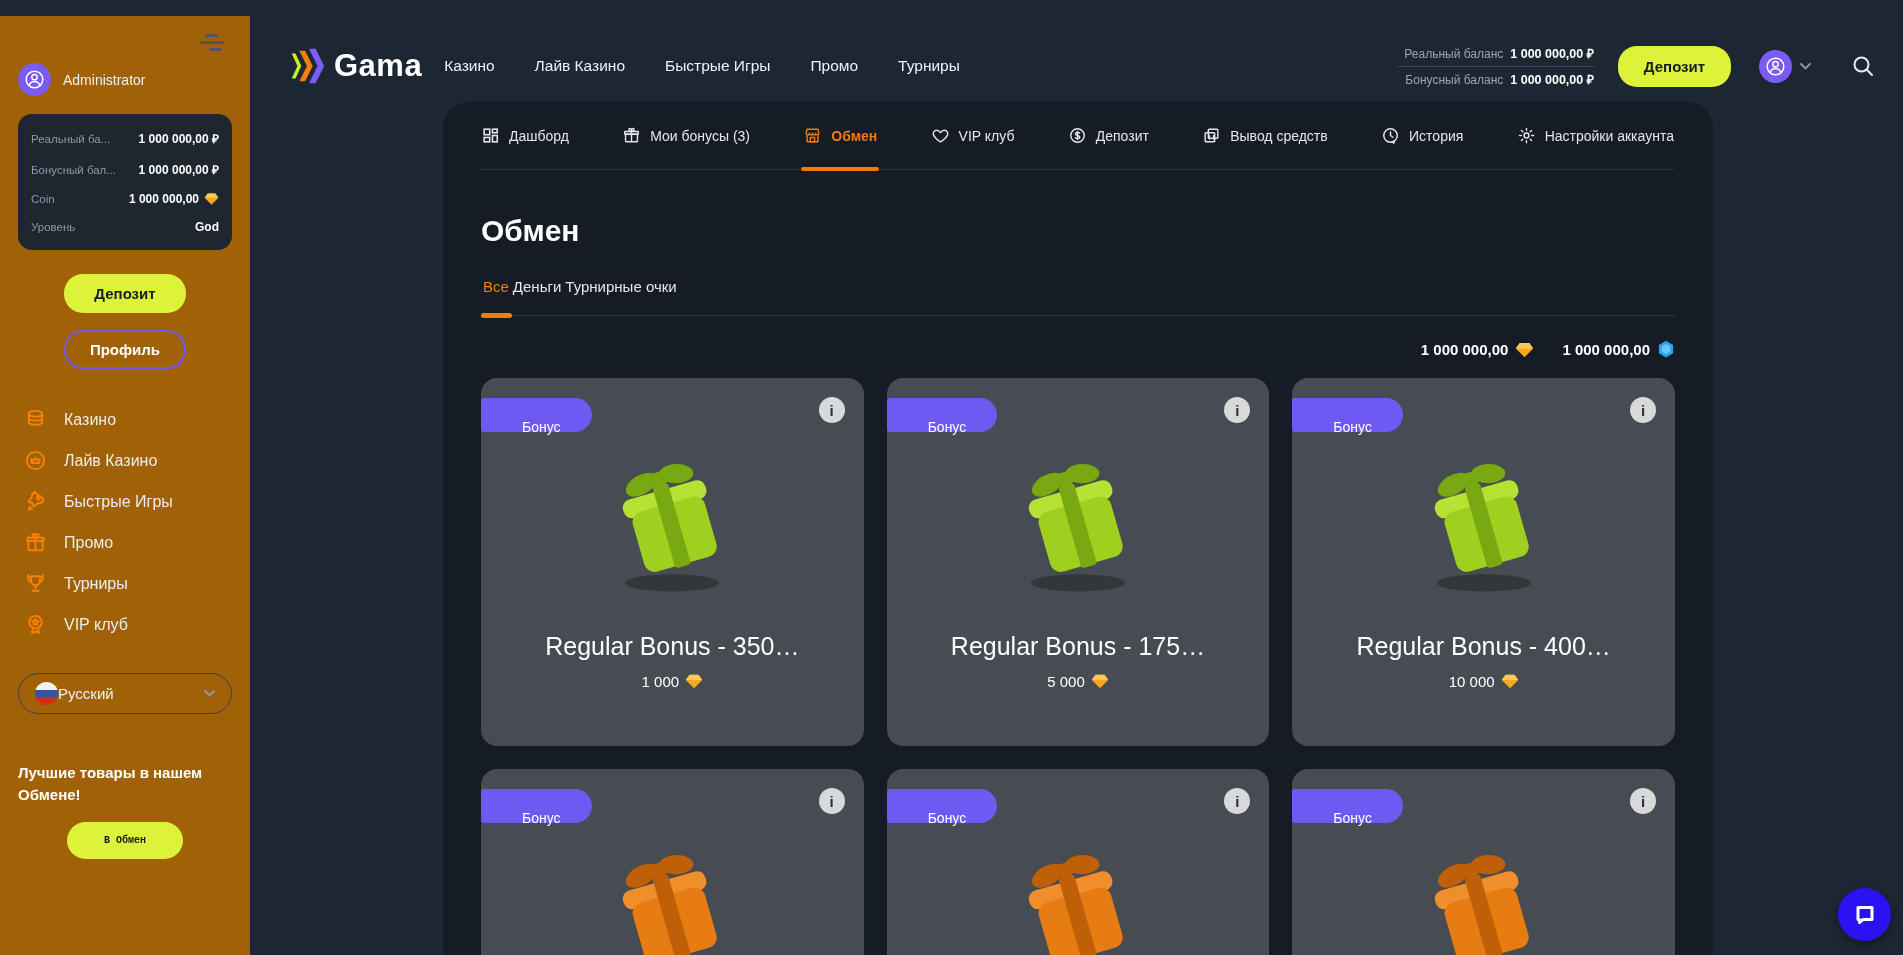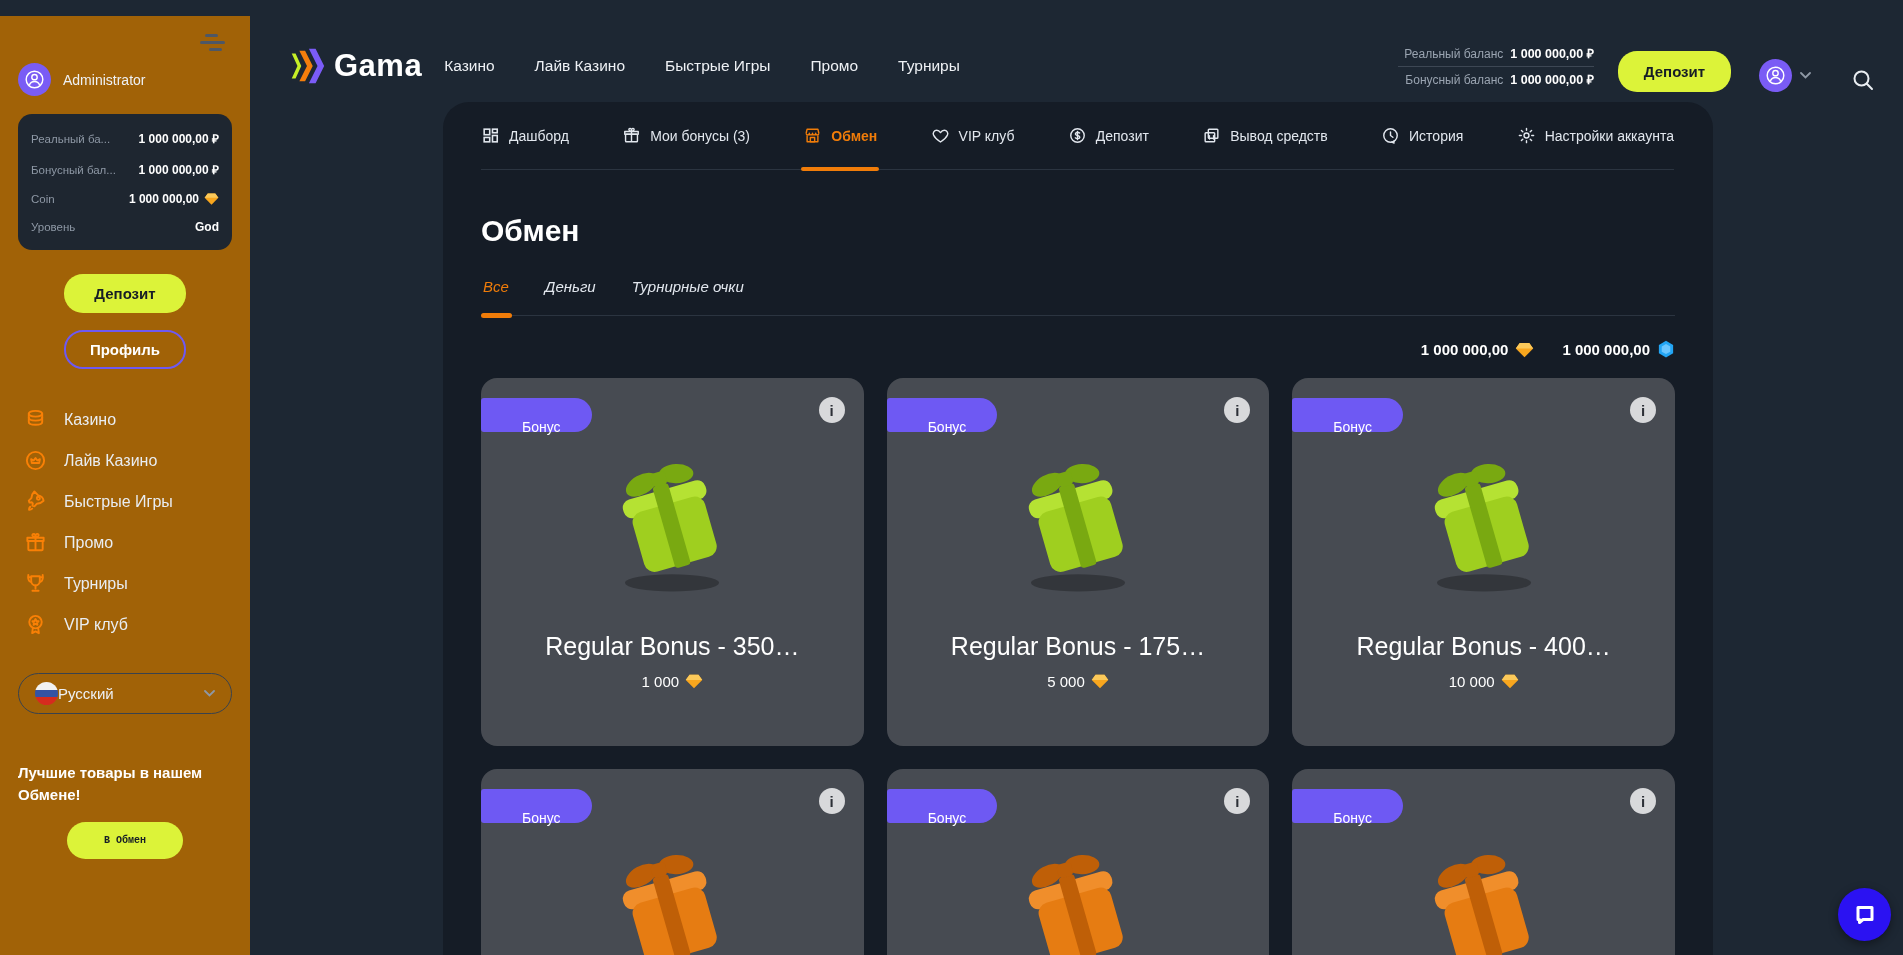--- a/index.html
+++ b/index.html
@@ -78,21 +78,21 @@
 
   
   .header {
     position:absolute; left:250px; top:16px; right:0; height:100px;
     display:flex; align-items:center; padding:0 28px 0 36px; background:#1d2733;
   }
   .logo { display:flex; align-items:center; gap:6px; margin-right:22px; cursor:pointer; }
   .logo-text { font-size:31px; font-weight:bold; color:#fff; letter-spacing:.5px; }
   .top-nav { display:flex; align-items:center; gap:40px; }
   .top-nav .nav-link { font-size:15.5px; color:#eef1f5; cursor:pointer; white-space:nowrap; }
-  .header-right { margin-left:auto; display:flex; align-items:flex-end; }
+  .header-right { margin-left:auto; display:flex; align-items:center; }
   .hdr-balances { text-align:right; margin-right:24px; }
   .hdr-bal-row { display:flex; justify-content:flex-end; gap:7px; align-items:baseline; padding:4px 0; }
   .hdr-bal-row .b-label { font-size:12px; color:#9aa4b1; }
   .hdr-bal-row .b-value { font-size:12.5px; font-weight:bold; color:#fff; }
   .hdr-divider { height:1px; background:#3d4754; width:196px; margin-left:auto; }
   .hdr-deposit { width:113px; height:41px; font-size:15px; margin-right:28px; }
   .hdr-user { display:flex; align-items:center; gap:8px; margin-right:40px; cursor:pointer; }
   .search-btn { color:#e9edf2; cursor:pointer; }
 
   
@@ -112,21 +112,21 @@
   .tab.active { color:#f07c09; font-weight:bold; }
   .tab.active::after {
     content:""; position:absolute; left:-2px; right:-2px; bottom:-2px; height:4px;
     background:#f07c09; border-radius:3px;
   }
 
   .content { padding:0 38px; }
   .page-title { font-size:30px; font-weight:bold; color:#fff; margin-top:44px; }
 
   .filter-tabs {
-    display:flex; gap:32px; margin-top:26px; border-bottom:1px solid #2b3440; height:42px;font-style:italic;
+    display:flex; margin-top:26px; border-bottom:1px solid #2b3440; height:42px;
   }
   .ftab { font-size:15px; color:#e2e7ee; cursor:pointer; position:relative; padding:4px 2px; }
   .ftab.active { color:#f07c09; }
   .ftab.active::after {
     content:""; position:absolute; left:0; bottom:-3px; width:31px; height:5px;
     border-radius:3px; background:#f07c09;
   }
 
   .wallet-row { display:flex; justify-content:flex-end; align-items:center; gap:28px; margin-top:24px; }
   .wallet-item { display:flex; align-items:center; gap:7px; font-size:15px; font-weight:bold; color:#fff; }

